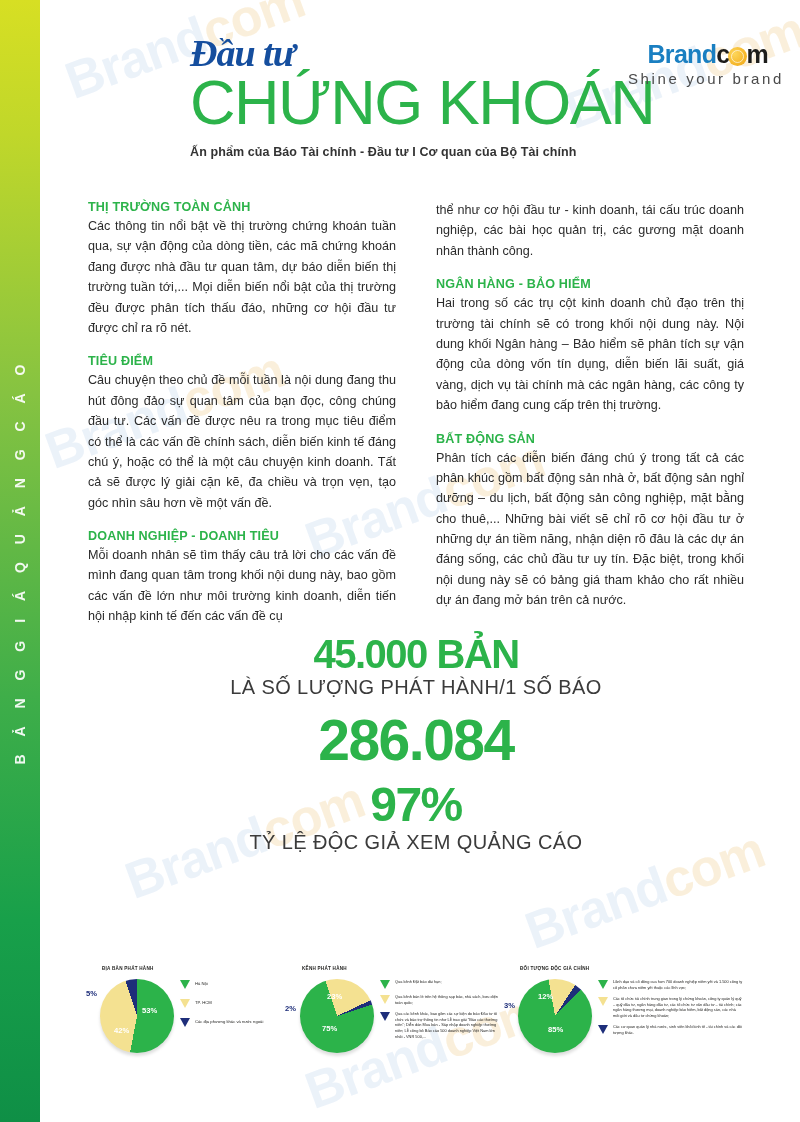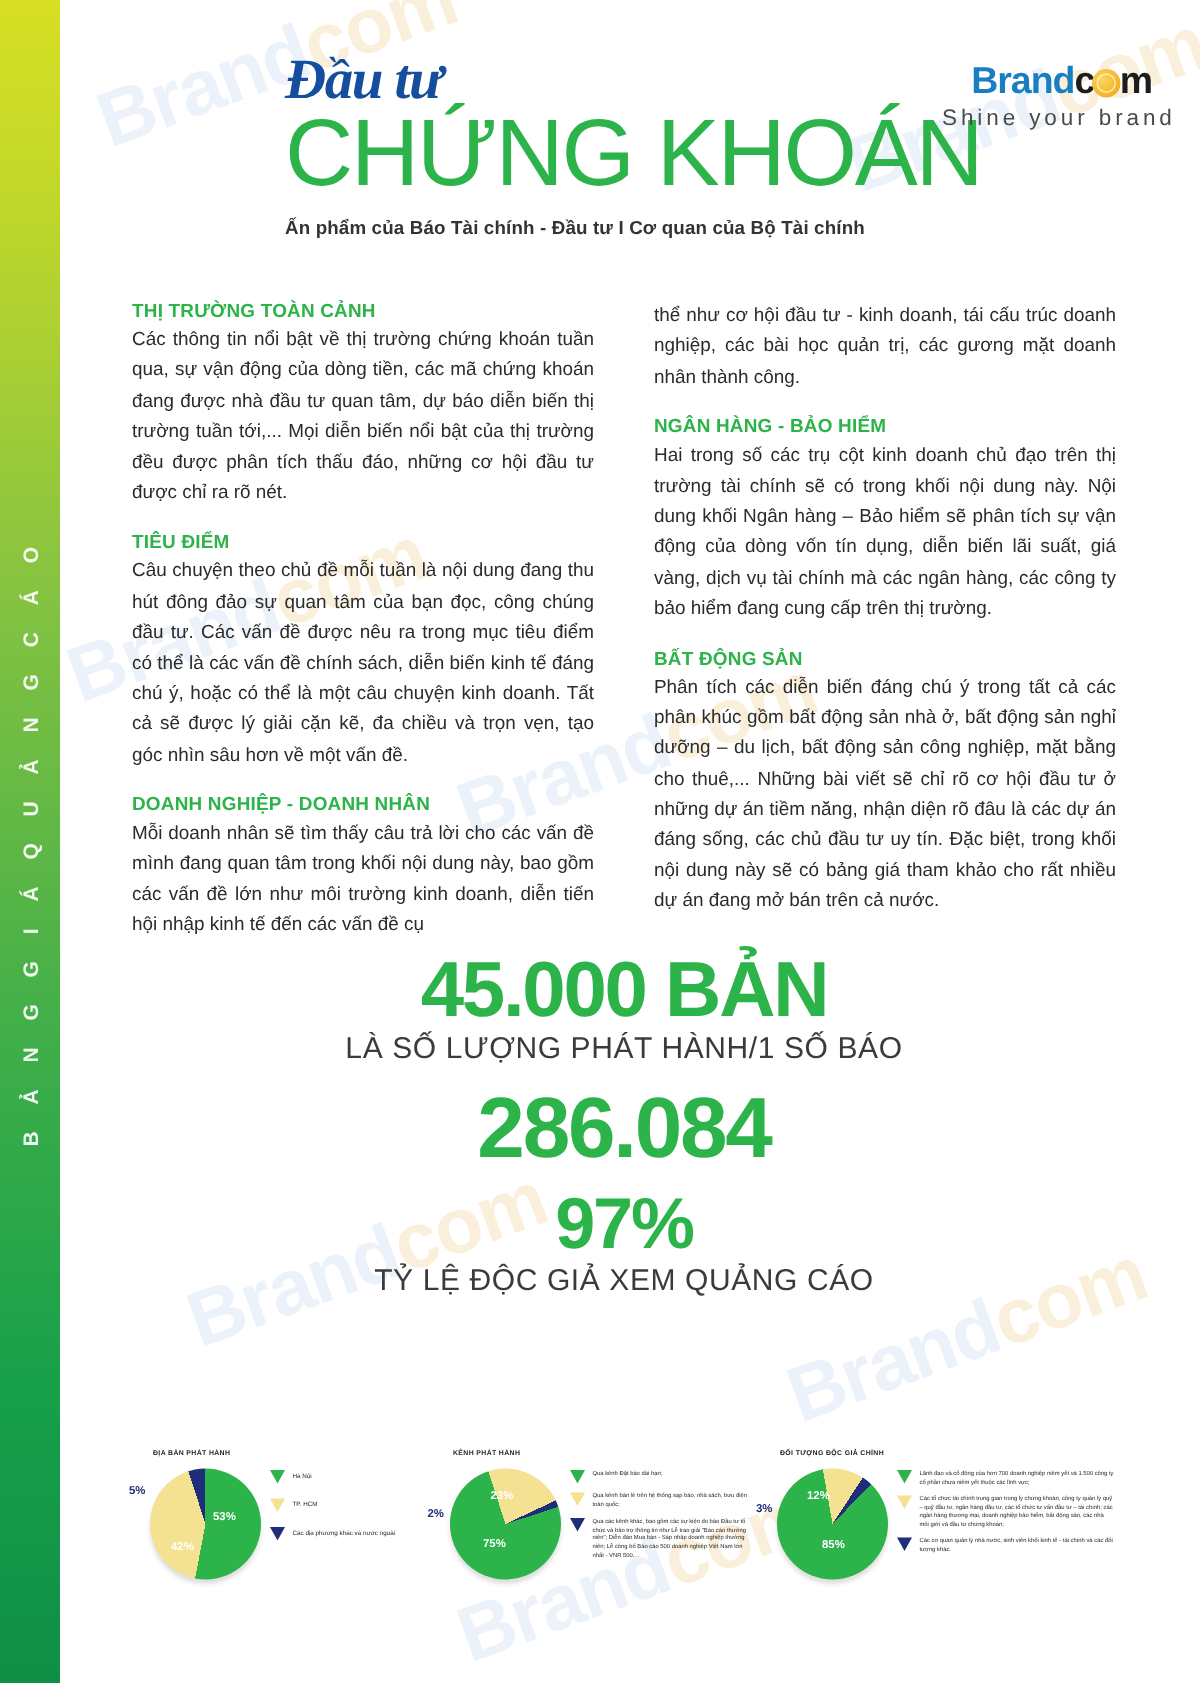--- a/index.html
+++ b/index.html
@@ -129,21 +129,21 @@
   #stats {
     position: absolute; left: 88px; top: 634px; width: 656px;
     text-align: center;
   }
   .stat-num {
     color: #2cb34a;
     font-weight: 700;
     letter-spacing: -1.5px;
     line-height: 1.02;
   }
-  .stat-num.s1 { font-size: 52px; }
+  .stat-num.s1 { font-size: 40px; }
   .stat-num.s2 { font-size: 57px; margin-top: 12px; }
   .stat-num.s3 { font-size: 48px; margin-top: 12px; }
   .stat-cap {
     font-size: 20px;
     color: #3b3b3b;
     letter-spacing: .4px;
     margin-top: 1px;
   }
 
   
@@ -238,21 +238,21 @@
     <div class="col">
       <div class="sec">
         <div class="sec-head">THỊ TRƯỜNG TOÀN CẢNH</div>
         <div class="sec-body">Các thông tin nổi bật về thị trường chứng khoán tuần qua, sự vận động của dòng tiền, các mã chứng khoán đang được nhà đầu tư quan tâm, dự báo diễn biến thị trường tuần tới,... Mọi diễn biến nổi bật của thị trường đều được phân tích thấu đáo, những cơ hội đầu tư được chỉ ra rõ nét.</div>
       </div>
       <div class="sec">
         <div class="sec-head">TIÊU ĐIỂM</div>
         <div class="sec-body">Câu chuyện theo chủ đề mỗi tuần là nội dung đang thu hút đông đảo sự quan tâm của bạn đọc, công chúng đầu tư. Các vấn đề được nêu ra trong mục tiêu điểm có thể là các vấn đề chính sách, diễn biến kinh tế đáng chú ý, hoặc có thể là một câu chuyện kinh doanh. Tất cả sẽ được lý giải cặn kẽ, đa chiều và trọn vẹn, tạo góc nhìn sâu hơn về một vấn đề.</div>
       </div>
       <div class="sec">
-        <div class="sec-head">DOANH NGHIỆP - DOANH NHÂN</div>
+        <div class="sec-head">DOANH NGHIỆP - DOANH TIÊU</div>
         <div class="sec-body">Mỗi doanh nhân sẽ tìm thấy câu trả lời cho các vấn đề mình đang quan tâm trong khối nội dung này, bao gồm các vấn đề lớn như môi trường kinh doanh, diễn tiến hội nhập kinh tế đến các vấn đề cụ</div>
       </div>
     </div>
 
     <div class="col">
       <div class="sec" style="margin-top:0;">
         <div class="sec-body">thể như cơ hội đầu tư - kinh  doanh, tái cấu trúc doanh nghiệp, các bài học quản trị, các gương mặt doanh nhân thành công.</div>
       </div>
       <div class="sec">
         <div class="sec-head">NGÂN HÀNG - BẢO HIỂM</div>

